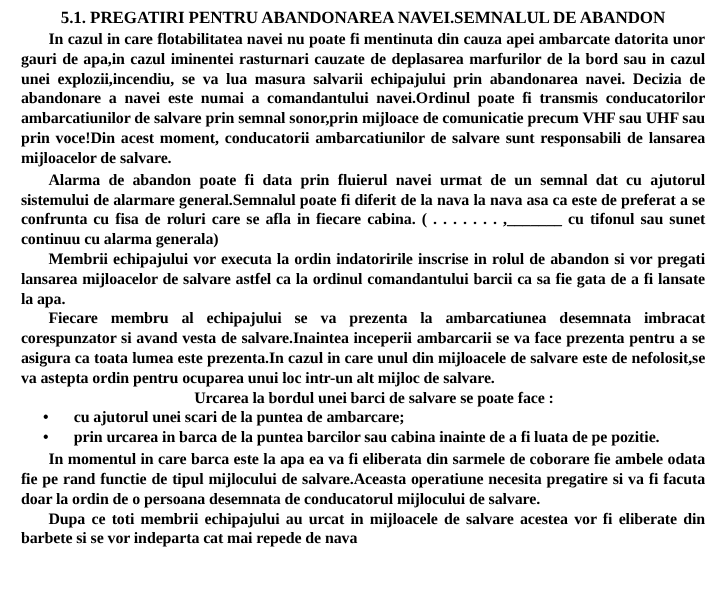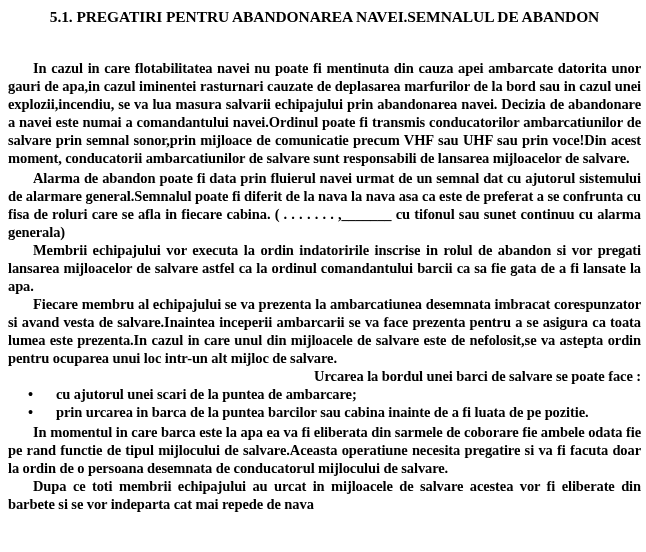--- a/index.html
+++ b/index.html
@@ -7,41 +7,41 @@
     position: relative;
     width: 646px;
     height: 552px;
     box-sizing: border-box;
     background: #ffffff;
     color: #000000;
     font-family: "Liberation Serif", serif;
     font-weight: 700;
     font-size: 14.5px;
     line-height: 18px;
-    padding: 5px 5px 0 8px;
+    padding: 5px 5px 0 19px;
     overflow: hidden;
     letter-spacing: -0.1px;
   }
   .title {
     text-align: center;
     font-size: 15.5px;
     line-height: 20px;
     margin: 2px 0 0 0;
     font-weight: 700;
   }
   .para {
     margin: 0;
     text-align: justify;
     text-indent: 25px;
   }
-  .para.after-title { margin-top: 32px; }
+  .para.after-title { }
   .para.extra-gap { margin-top: 2px; }
   .lead {
     margin: 0;
-    text-align: right;
+    text-align: center;
     text-indent: 20px;
   }
   .bullet-list { margin: 0; padding: 0; list-style: none; }
   .bullet-row { display: flex; margin: 0; }
   .bullet {
     flex: 0 0 auto;
     width: 28px;
     padding-left: 20px;
     text-align: left;
   }

